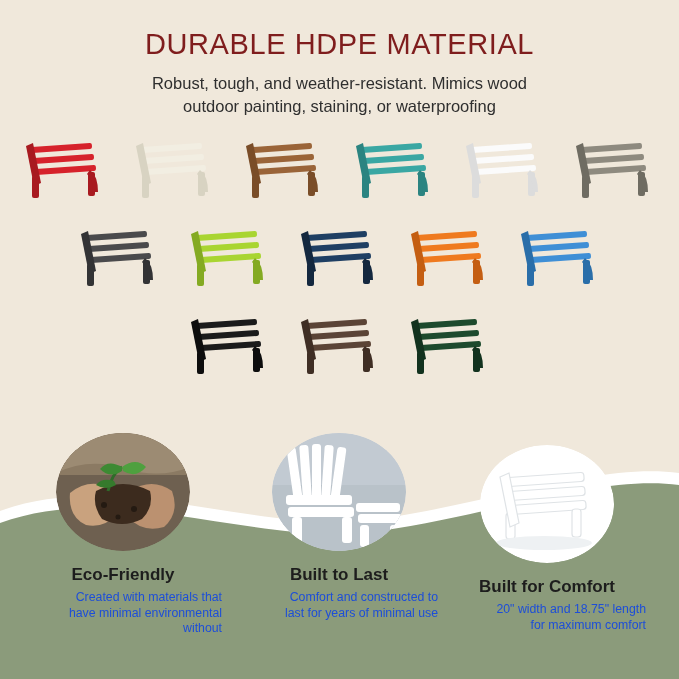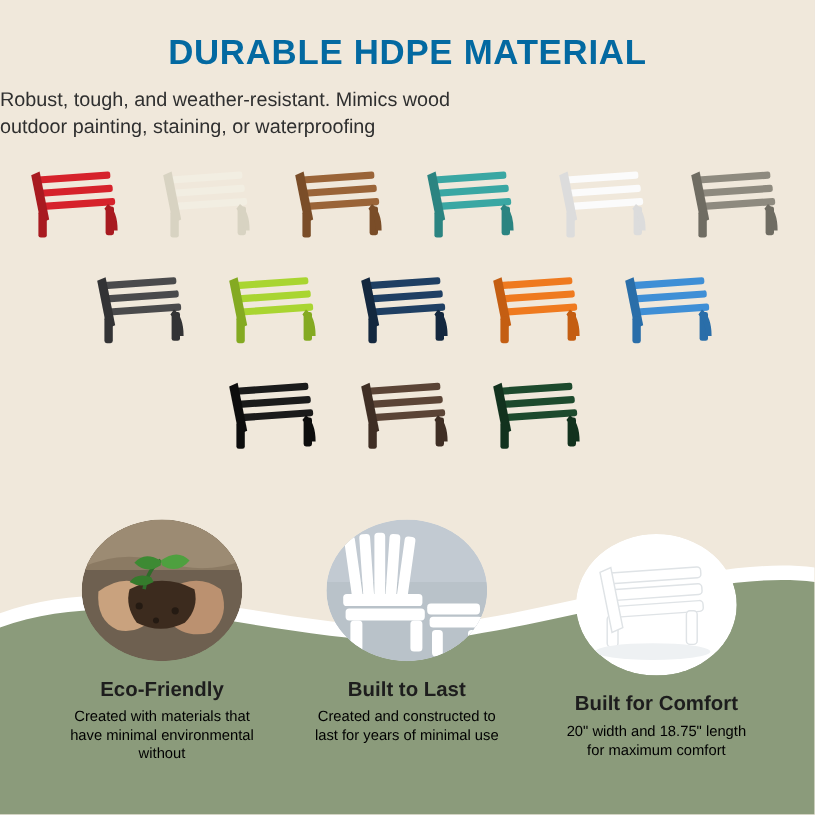--- a/index.html
+++ b/index.html
@@ -19,27 +19,27 @@
     position:absolute;left:0;right:0;bottom:0;height:230px;
     overflow:hidden;
   }
   .wave svg{display:block;width:679px;height:230px;}
 
   
   .headline{
     position:absolute;top:28px;left:0;right:0;
     text-align:center;
     font-size:29px;
-    font-weight:bold;
+    font-weight:normal;
     letter-spacing:0.6px;
-    color:#0369a1;
+    color:#7f1d1d;
   }
   .subhead{
     position:absolute;top:72px;left:0;right:0;
-    text-align:left;
+    text-align:center;
     font-size:16.5px;
     line-height:23px;
     color:#2f2f2f;
   }
 
   
   .grid{
     position:absolute;top:132px;left:14px;width:651px;height:275px;
   }
   .row{display:flex;justify-content:center;}
@@ -62,24 +62,24 @@
     width:134px;height:118px;border-radius:50%;
     margin:0 auto;overflow:hidden;position:relative;
     box-shadow:0 0 0 0px rgba(0,0,0,0.05);
   }
   .feat .thumb svg{display:block;width:134px;height:118px;}
   .feat .title{
     margin-top:14px;text-align:center;
     font-size:17px;font-weight:bold;color:#1d1d1d;
   }
   .feat .desc{
-    margin-top:5px;text-align:center;
-    font-size:12.3px;line-height:15.5px;color:#000000;
-  }
-  .f1{left:36px;top:2px;}
+    margin-top:5px;text-align:right;
+    font-size:12.3px;line-height:15.5px;color:#1d4ed8;
+  }
+  .f1{left:24px;top:2px;}
   .f2{left:240px;top:2px;}
   .f3{left:448px;top:14px;}
 </style>
 </head>
 <body>
 
 <div class="page">
 
   <div class="wave">
     <svg viewBox="0 0 679 230" preserveAspectRatio="none">
@@ -347,21 +347,21 @@
               <rect x="84" y="70" width="44" height="9" rx="3"></rect>
               <rect x="86" y="81" width="44" height="9" rx="3"></rect>
               <rect x="88" y="92" width="9" height="22" rx="3"></rect>
               <rect x="118" y="92" width="9" height="22" rx="3"></rect>
             </g>
           </g>
         </svg>
       </div>
       <div class="title">Built to Last</div>
       <div class="desc">
-        <div>Created and constructed to</div>
+        <div>Comfort and constructed to</div>
         <div>last for years of minimal use</div>
       </div>
     </div>
 
     <div class="feat f3">
       <div class="thumb">
         <svg viewBox="0 0 134 118">
           <defs>
             <clipPath id="c3">
                 <ellipse cx="67" cy="59" rx="67" ry="59"></ellipse>

